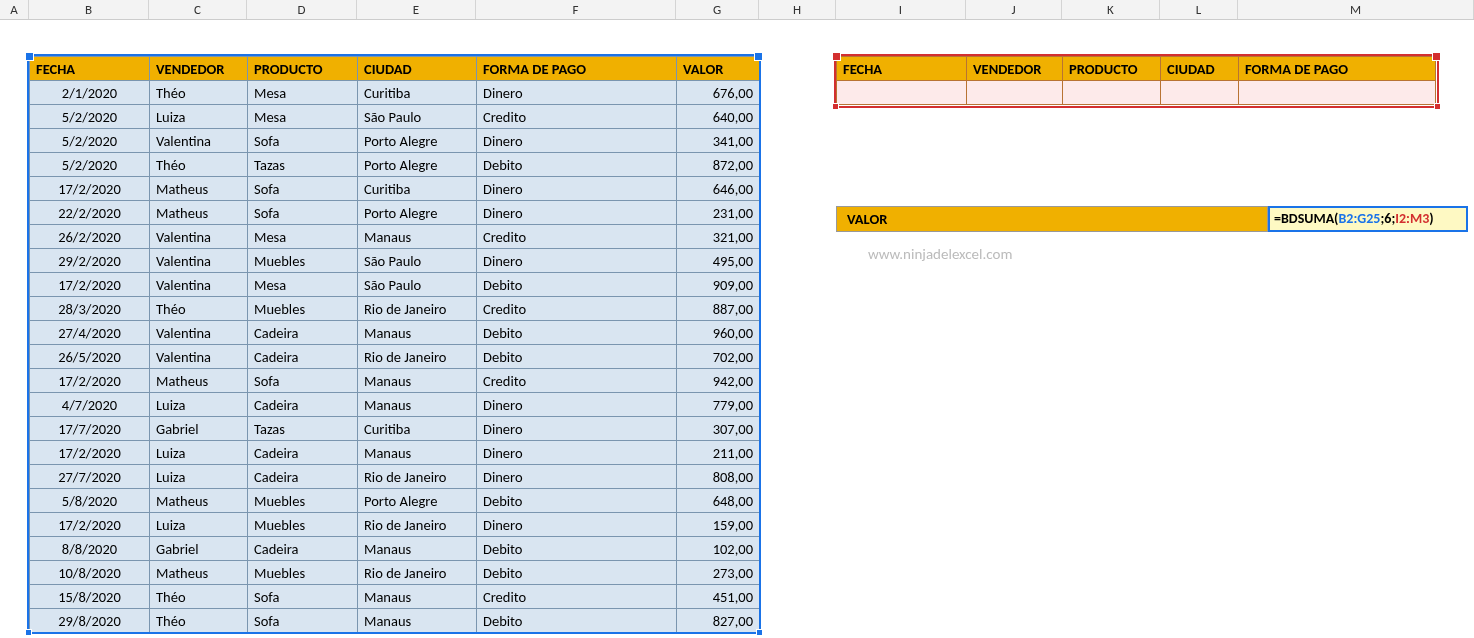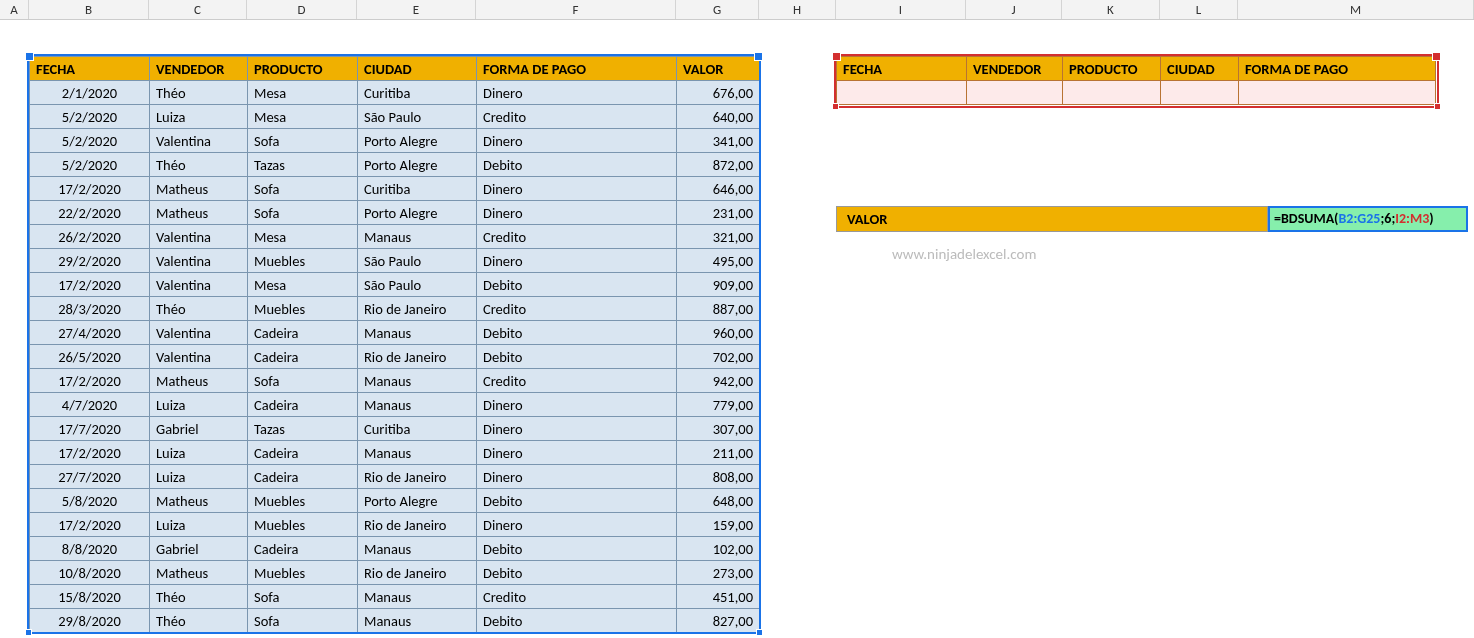--- a/index.html
+++ b/index.html
@@ -139,36 +139,36 @@
     height: 26px;
     background: #f0b000;
     border: 1px solid #999;
     font-weight: bold;
     padding: 3px 10px;
   }
   .formula-cell {
     width: 200px;
     height: 26px;
     border: 2px solid #1a73e8;
-    background: #86efac;
+    background: #fef9c3;
     padding: 2px 4px;
     font-weight: bold;
     font-size: 14px;
     white-space: nowrap;
     position: relative;
   }
   .formula-func { color: #000; }
   .formula-r1 { color: #1a73e8; }
   .formula-sep { color: #000; }
   .formula-arg { color: #000; }
   .formula-r2 { color: #d32f2f; }
 
   .watermark {
     position: absolute;
-    left: 892px;
+    left: 868px;
     top: 225px;
     color: #bbb;
     font-size: 15px;
   }
 </style>
 </head>
 <body>
 
 <div class="col-headers" id="col-header-row">
     <div class="ch" style="width: 29px;">A</div>

